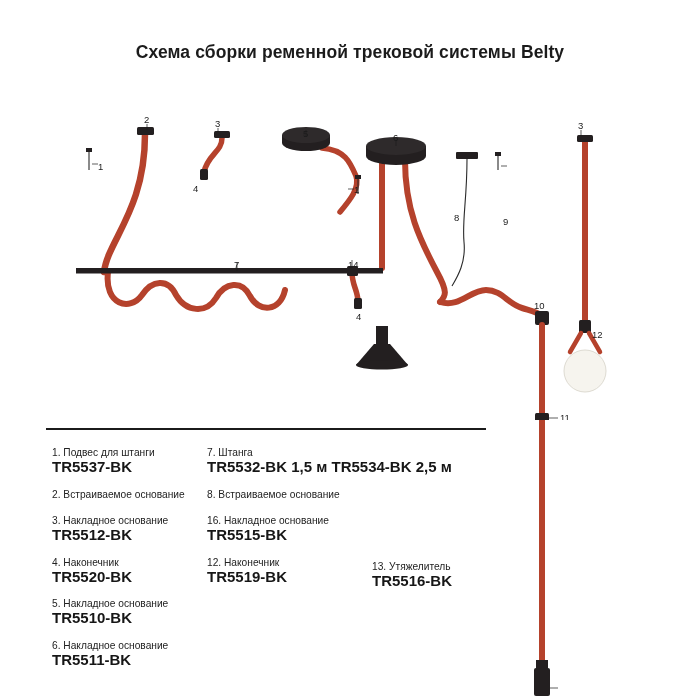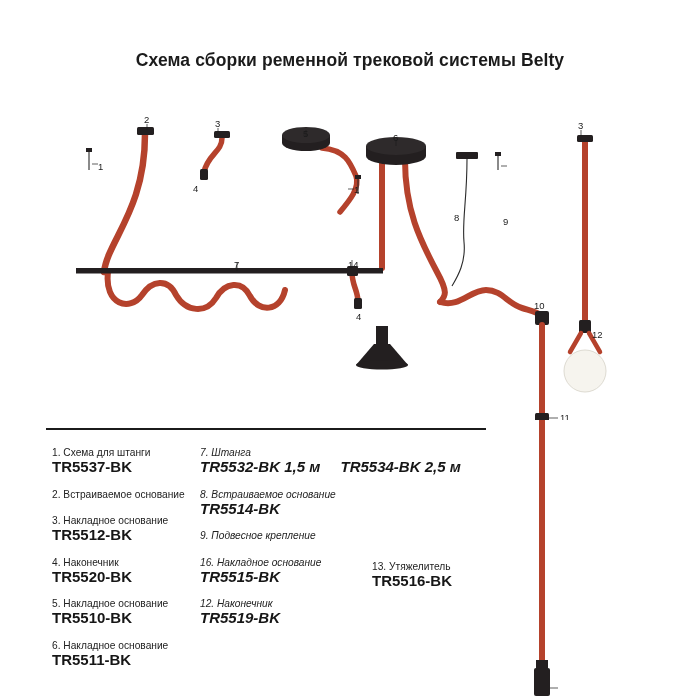--- a/index.html
+++ b/index.html
@@ -18,21 +18,20 @@
   #title {
     position: absolute;
     top: 42px;
     left: 0;
     width: 700px;
     text-align: center;
     font-size: 17.5px;
     font-weight: bold;
     color: #1b1b1b;
     letter-spacing: 0.1px;
-    margin-top: 8px;
   }
   #diagram {
     position: absolute;
     top: 90px;
     left: 0;
     width: 700px;
     height: 330px;
   }
   #drawing-svg, #legend-svg {
     display: block;
@@ -50,40 +49,40 @@
     top: 8px;
     width: 440px;
     height: 2px;
     background: #1b1b1b;
   }
   .legend-col {
     position: absolute;
     top: 26px;
   }
   .col1 { left: 52px; width: 150px; }
-  .col2 { left: 200px; width: 200px; font-style: italic; }
+  .col2 { left: 207px; width: 200px; }
   .col3 { left: 372px; width: 150px; }
   .entry {
     margin-bottom: 13.5px;
   }
   .entry .name {
     font-size: 10.2px;
     color: #222222;
     line-height: 13px;
     white-space: nowrap;
   }
   .entry .code {
     font-size: 15px;
     font-weight: bold;
     color: #161616;
     line-height: 15px;
     white-space: nowrap;
   }
   .entry .code .second {
-    margin-left: 16px;
+    margin-left: 0;
   }
   .num-label {
     font-size: 9.5px;
     fill: #1b1b1b;
     font-family: "Liberation Sans", sans-serif;
   }
   .spacer-entry { height: 28.5px; }
 </style>
 </head>
 <body>
@@ -222,21 +221,21 @@
         <line x1="550" y1="268" x2="558" y2="268" stroke="#1b1b1b" stroke-width="0.7"></line>
       </g>
     </svg>
   </div>
 
   <div id="legend">
     <div class="rule"></div>
 
     <div class="legend-col col1">
       <div class="entry">
-        <div class="name"><span>1.</span> <span>Схема для штанги</span></div>
+        <div class="name"><span>1.</span> <span>Подвес для штанги</span></div>
         <div class="code">TR5537-BK</div>
       </div>
       <div class="entry">
         <div class="name"><span>2.</span> <span>Встраиваемое основание</span></div>
       </div>
       <div class="entry">
         <div class="name"><span>3.</span> <span>Накладное основание</span></div>
         <div class="code">TR5512-BK</div>
       </div>
       <div class="entry">
@@ -258,24 +257,22 @@
         <div class="name"><span>7.</span> <span>Штанга</span></div>
         <div class="code">
           <span>TR5532-BK</span>
           <span>1,5 м</span>
           <span class="second">TR5534-BK</span>
           <span>2,5 м</span>
         </div>
       </div>
       <div class="entry">
         <div class="name"><span>8.</span> <span>Встраиваемое основание</span></div>
-        <div class="code">TR5514-BK</div>
-      </div>
-      <div class="entry">
-        <div class="name"><span>9.</span> <span>Подвесное крепление</span></div>
+      </div>
+      <div class="entry">
       </div>
       <div class="entry">
         <div class="name"><span>16.</span> <span>Накладное основание</span></div>
         <div class="code">TR5515-BK</div>
       </div>
       <div class="entry">
         <div class="name"><span>12.</span> <span>Наконечник</span></div>
         <div class="code">TR5519-BK</div>
       </div>
     </div>

